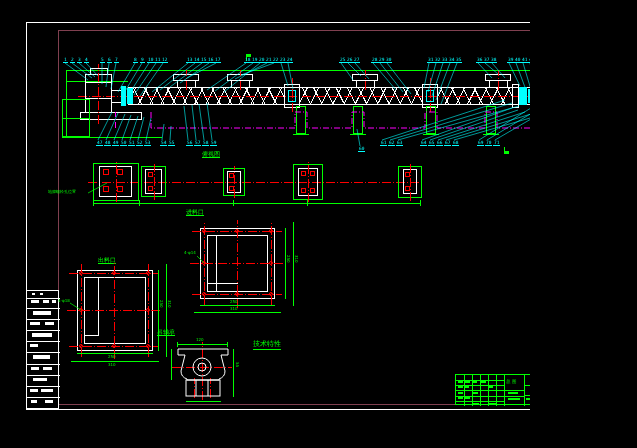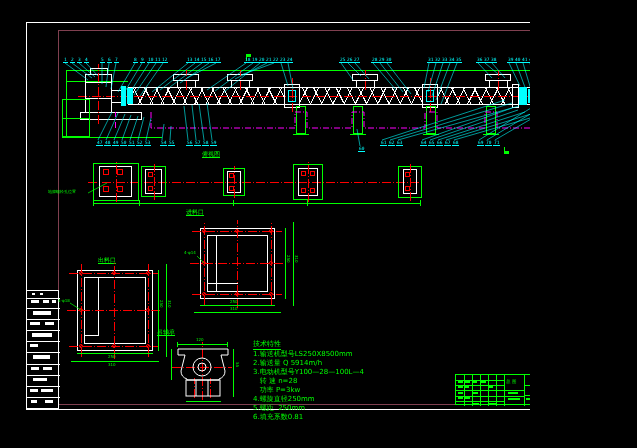--- a/index.html
+++ b/index.html
@@ -256,30 +256,20 @@
     <div class="dim" style="left:196px;top:338px;">120</div>
     <div class="dim dimv" style="left:235px;top:362px;">55</div>
     <div class="abs cl-red-v" style="left:202px;top:342px;height:58px;"></div>
     <div class="abs cl-red-h" style="left:172px;top:367px;width:60px;"></div>
     <div class="abs cl-red-v" style="left:194px;top:378px;height:20px;"></div>
     <div class="abs cl-red-v" style="left:210px;top:378px;height:20px;"></div>
   </div>
 
   <div class="abs" style="left:253px;top:331px;">
     <span class="note-h">技术特性</span>
-    <div id="notes-lines">
-        <div class="nline">1.输送机型号LS250X8500mm</div>
-        <div class="nline">2.输送量 Q 5914m/h</div>
-        <div class="nline">3.电动机型号Y100—28—100L—4</div>
-        <div class="nline">   转 速 n=28</div>
-        <div class="nline">   功率 P=3kw</div>
-        <div class="nline">4.螺旋直径250mm</div>
-        <div class="nline">5.螺距  250mm</div>
-        <div class="nline">6.填充系数0.81</div>
-      </div>
   </div>
 
   <div class="abs gb" style="left:455px;top:374px;width:116px;height:31px;">
     <div class="abs gl" style="left:8px;top:0;width:1px;height:31px;"></div>
     <div class="abs gl" style="left:16px;top:0;width:1px;height:31px;"></div>
     <div class="abs gl" style="left:24px;top:0;width:1px;height:31px;"></div>
     <div class="abs gl" style="left:32px;top:0;width:1px;height:31px;"></div>
     <div class="abs gl" style="left:40px;top:0;width:1px;height:31px;"></div>
     <div class="abs gl" style="left:48px;top:0;width:1px;height:31px;"></div>
     <div class="abs gl" style="left:68px;top:0;width:1px;height:31px;"></div>

